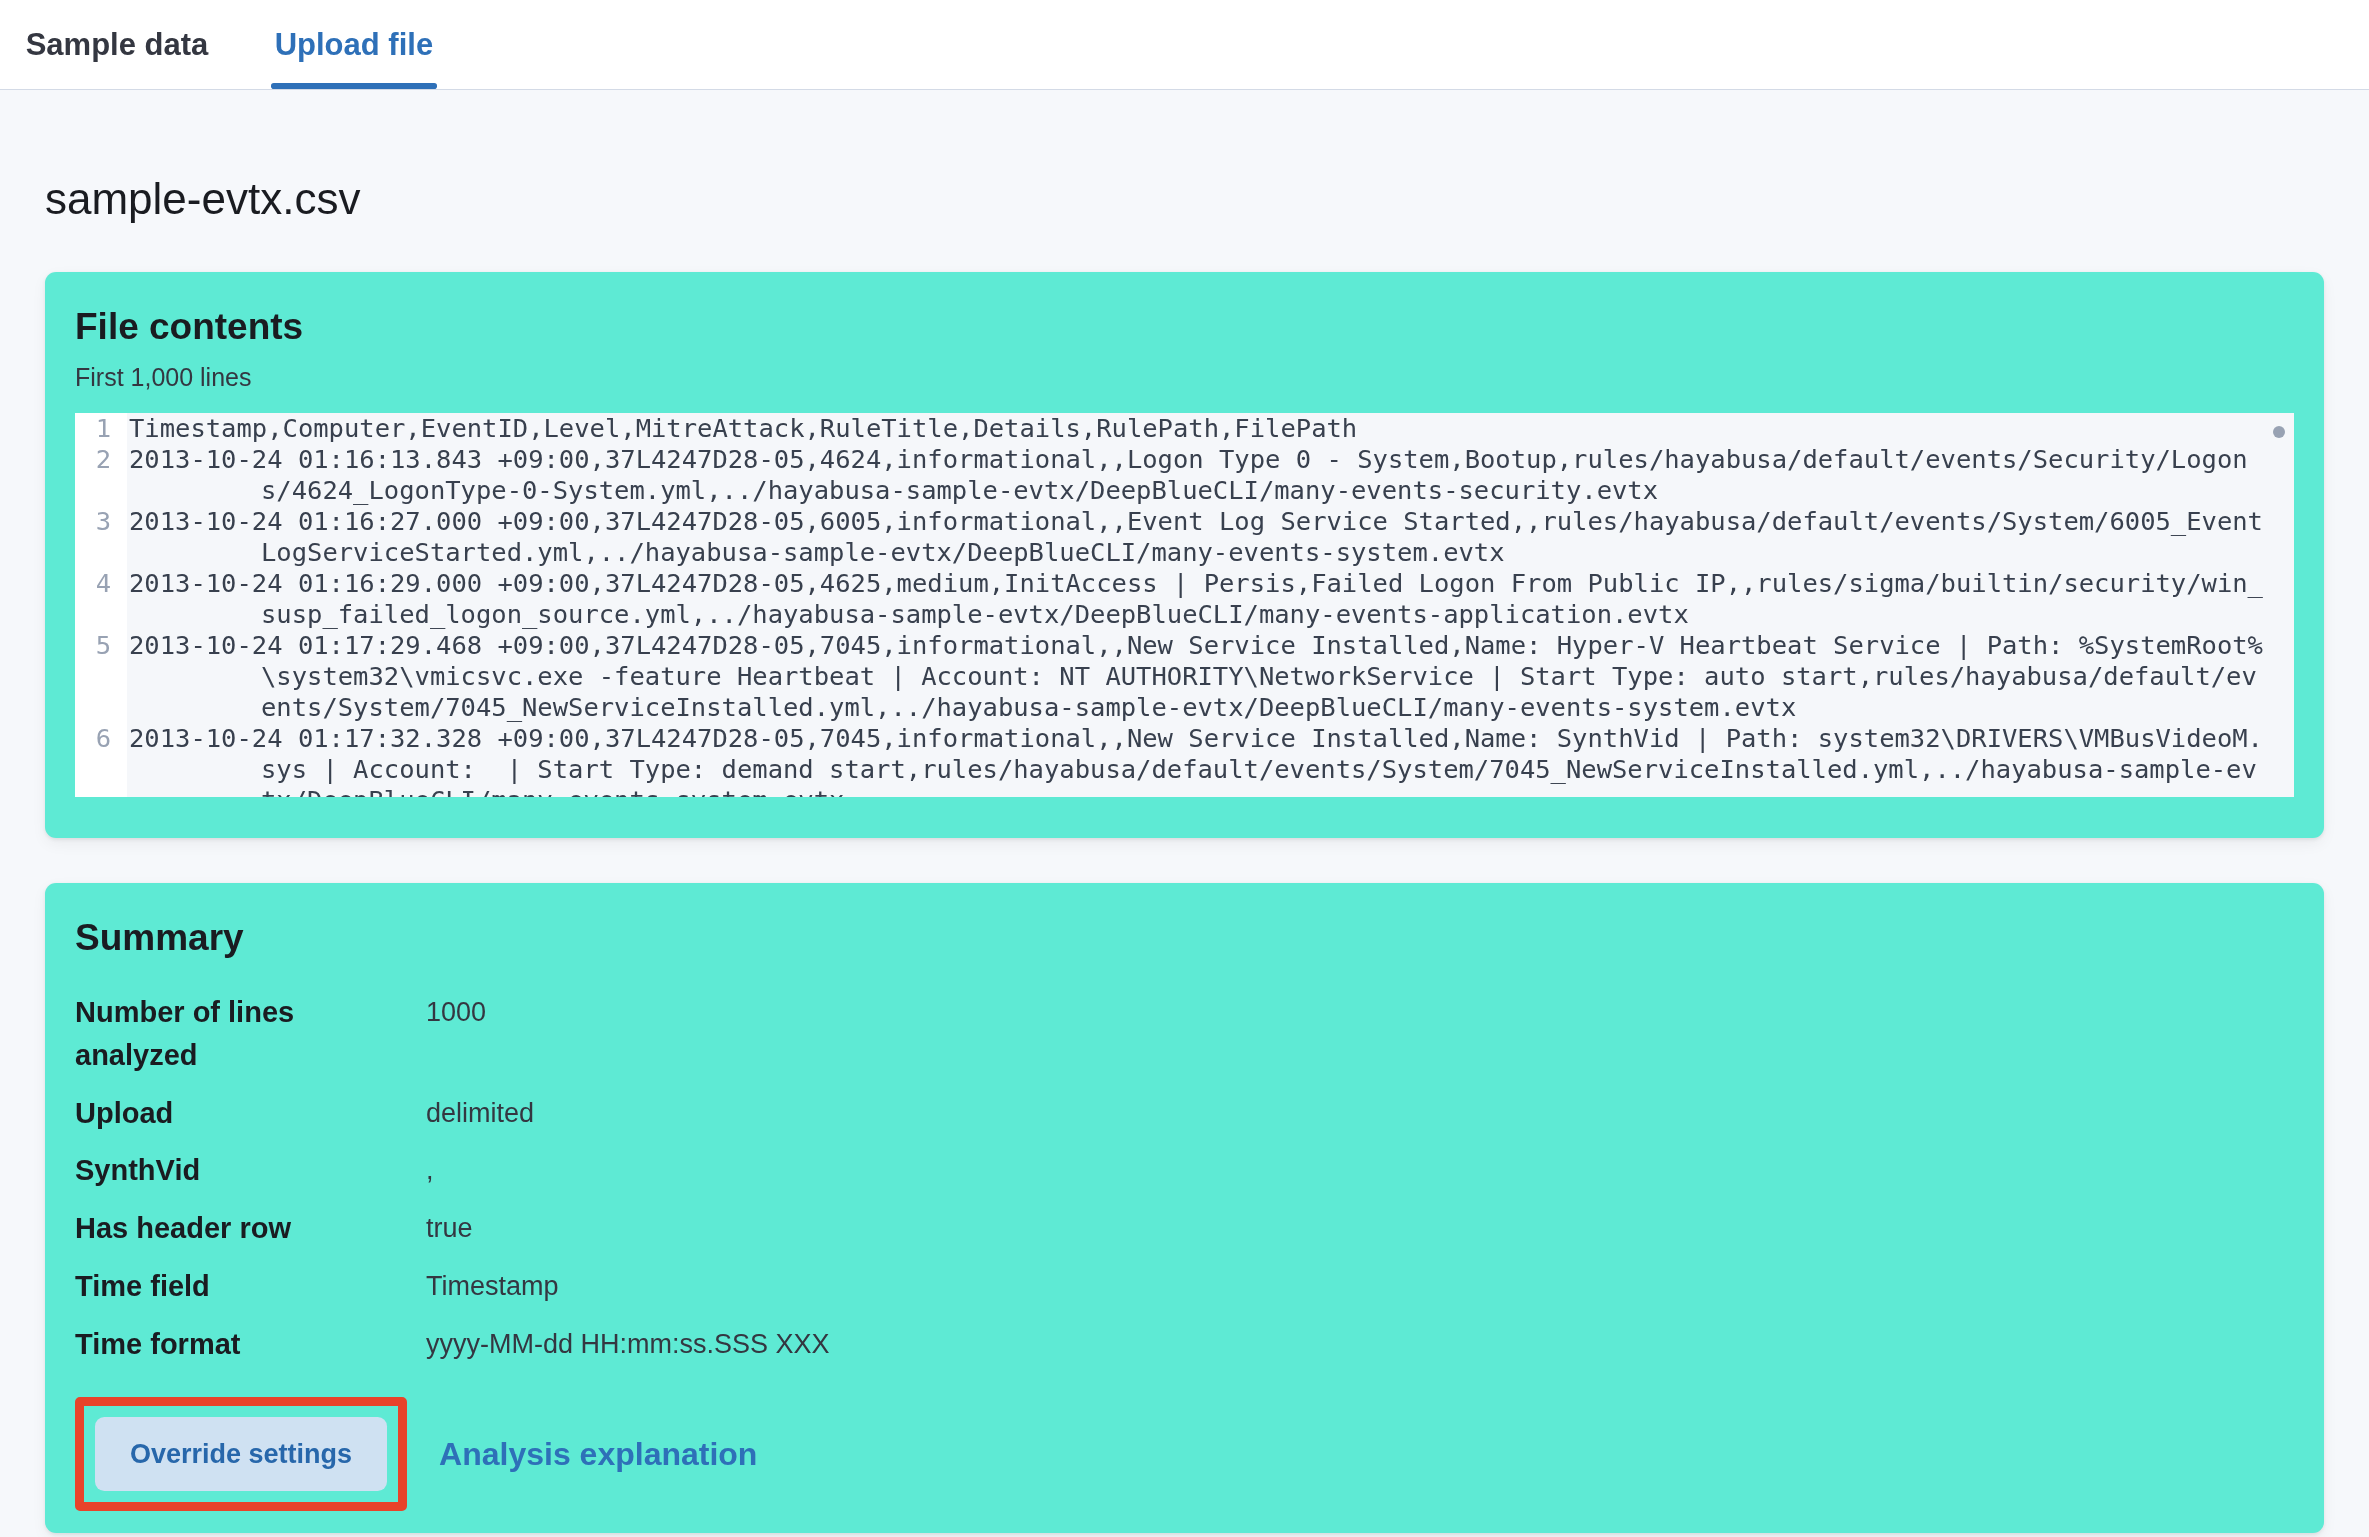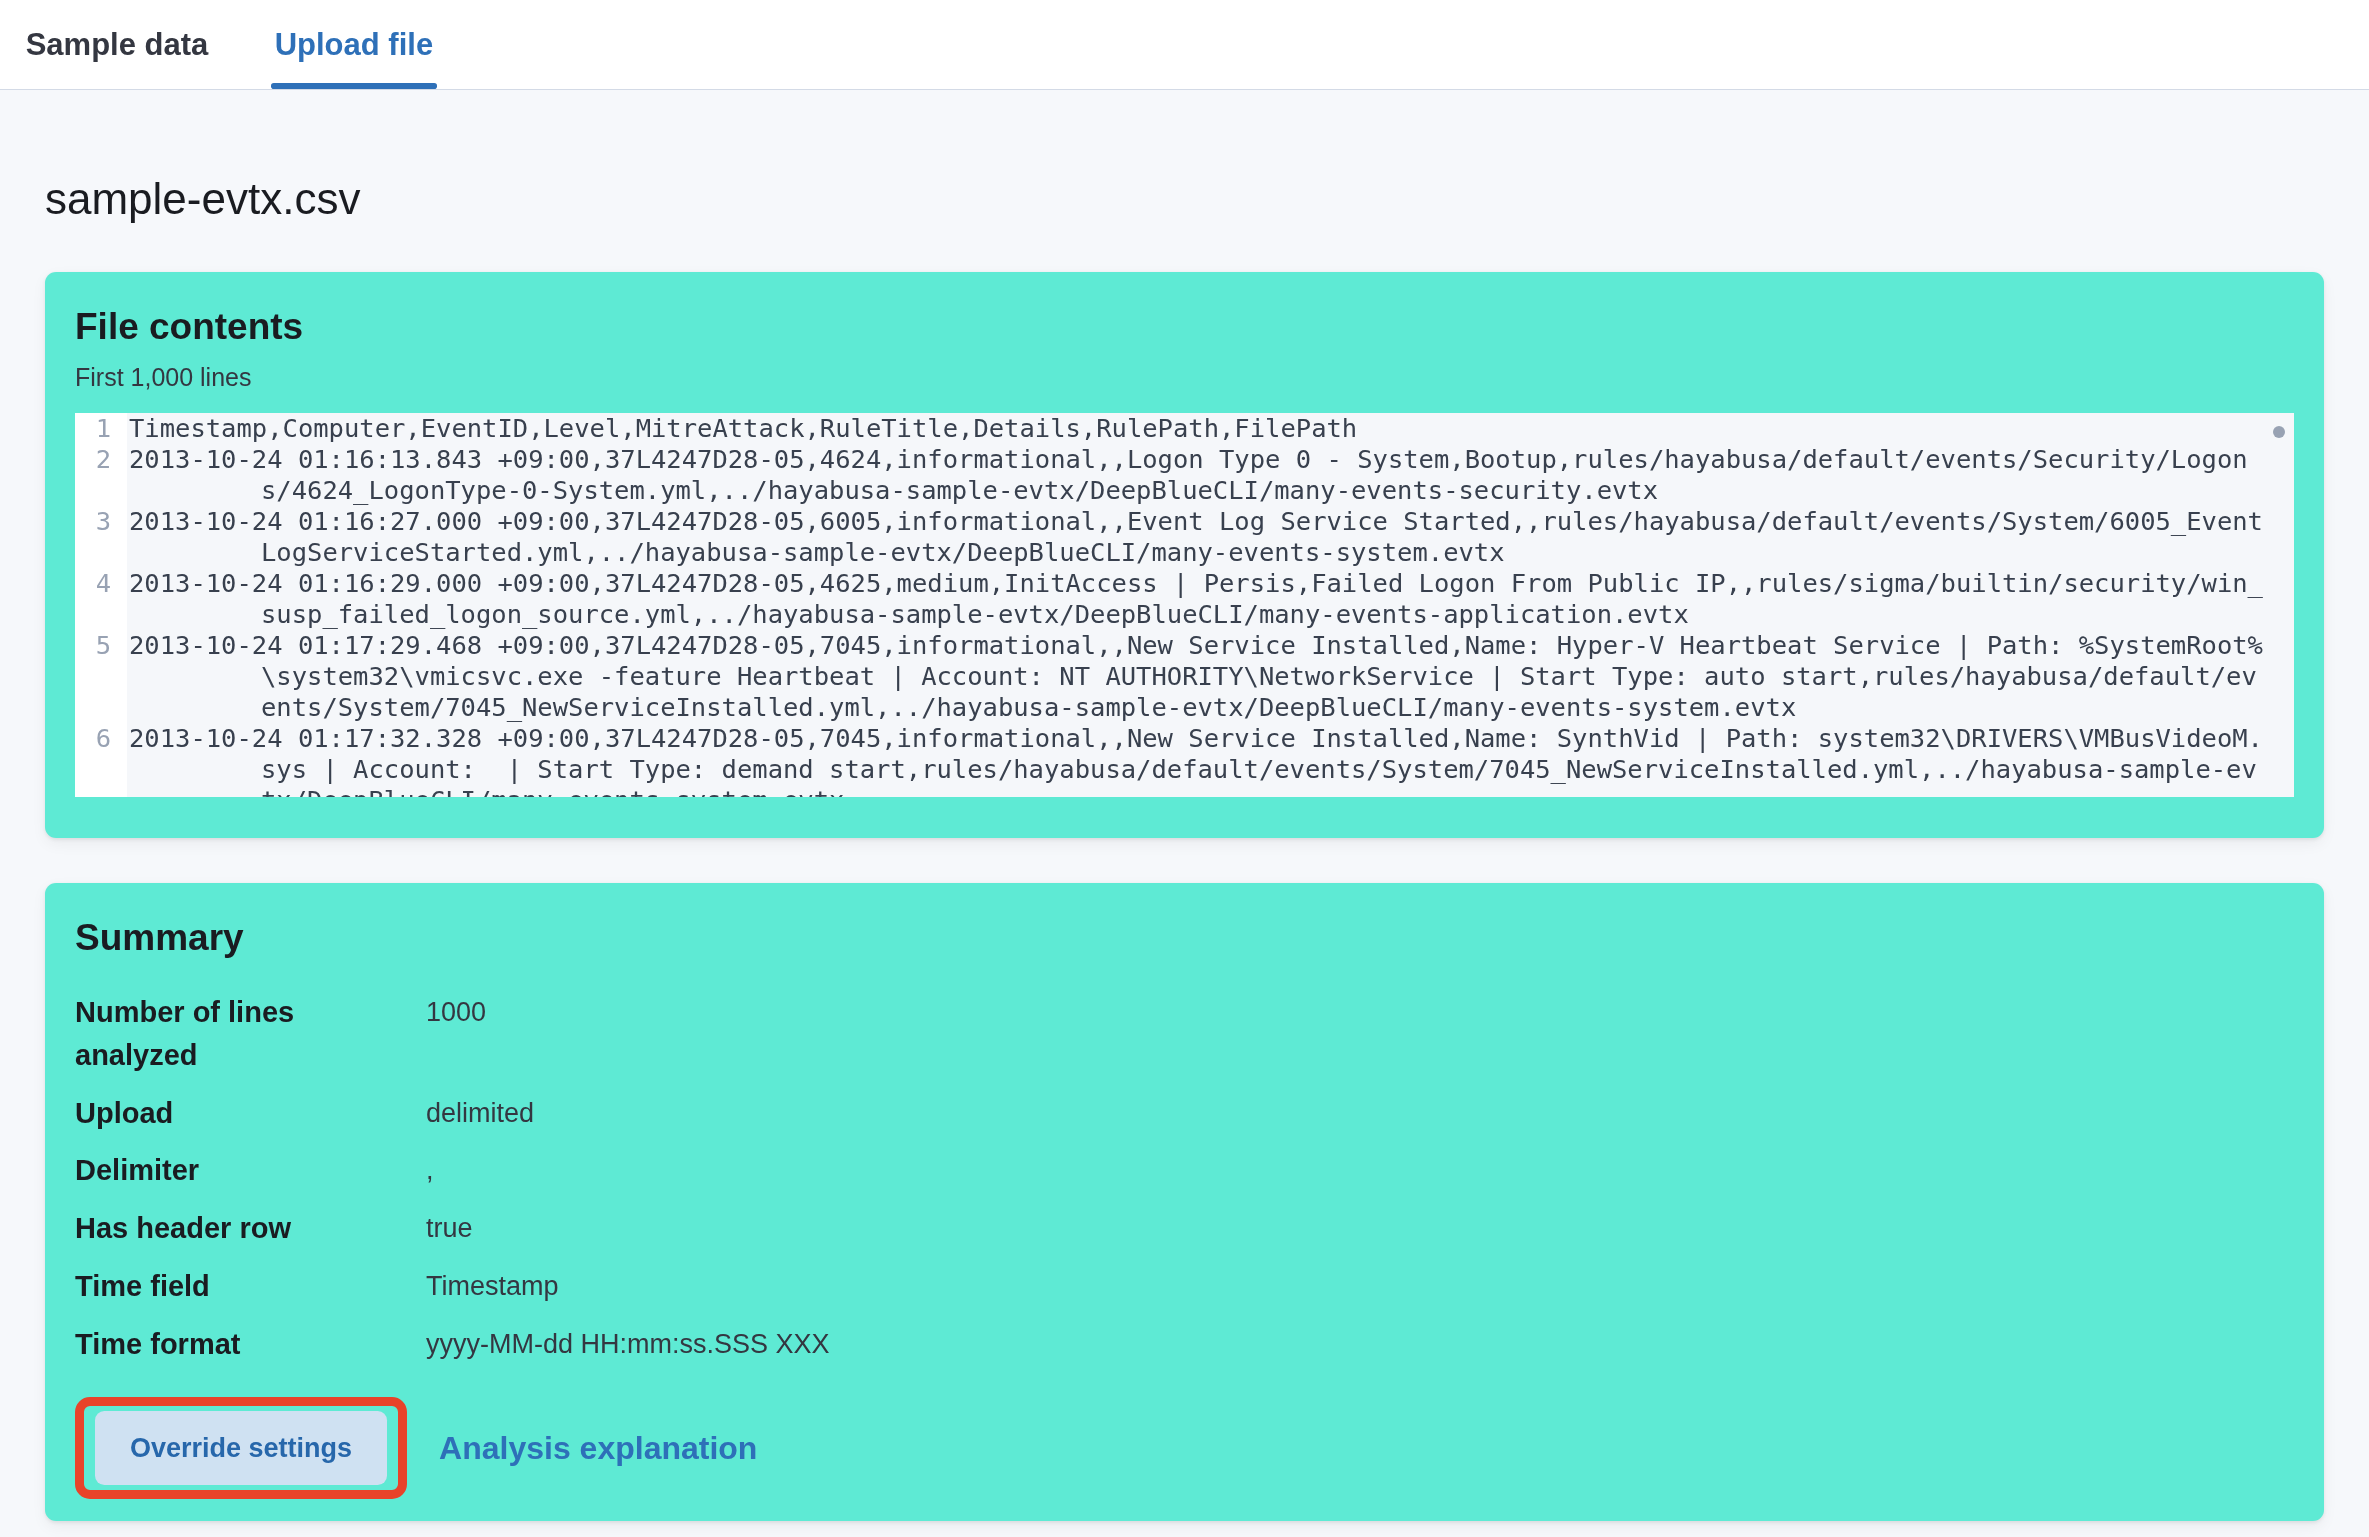--- a/index.html
+++ b/index.html
@@ -78,21 +78,21 @@
   .srow{display:grid;grid-template-columns:351px 1fr;padding:7.4px 0;}
   .slabel{
     font-size:29px;font-weight:700;color:var(--heading);
     line-height:43px;max-width:278px;
   }
   .sval{font-size:27px;color:var(--text);line-height:43px;}
   
   .actions{margin-top:24px;display:flex;align-items:center;}
   .annotation-box{
     border:9.3px solid var(--annotation);
-    border-radius:15px;padding:5px 11px;background:transparent;
+    border-radius:5px;padding:11px 11px;background:transparent;
   }
   .btn-override{
     background:var(--btn-bg);color:var(--btn-text);
     font-family:inherit;font-size:27px;font-weight:600;
     height:74px;padding:0 35px;border:none;border-radius:9.3px;
     cursor:pointer;white-space:nowrap;
   }
   .link-analysis{
     margin-left:32px;color:var(--accent);
     font-size:32px;font-weight:600;text-decoration:none;cursor:pointer;
@@ -150,21 +150,21 @@
     <div class="summary-list">
       <div class="srow">
         <div class="slabel">Number of lines analyzed</div>
         <div class="sval">1000</div>
       </div>
       <div class="srow">
         <div class="slabel">Upload</div>
         <div class="sval">delimited</div>
       </div>
       <div class="srow">
-        <div class="slabel">Delimiter</div>
+        <div class="slabel">SynthVid</div>
         <div class="sval">,</div>
       </div>
       <div class="srow">
         <div class="slabel">Has header row</div>
         <div class="sval">true</div>
       </div>
       <div class="srow">
         <div class="slabel">Time field</div>
         <div class="sval">Timestamp</div>
       </div>

